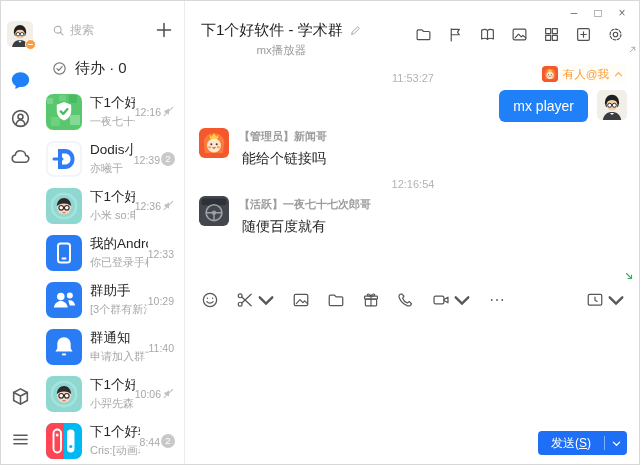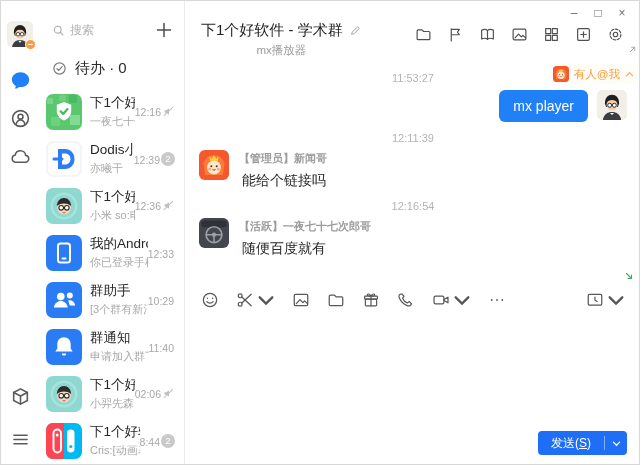--- a/index.html
+++ b/index.html
@@ -62,21 +62,21 @@
   .chat-header{ display:flex; align-items:flex-start; padding:20px 15px 2px 16px; }
   .title-wrap{ display:inline-flex; flex-direction:column; align-items:center; max-width:230px; }
   .title-row{ display:flex; align-items:center; gap:6px; }
   .chat-title{ font-size:15px; color:#1f1f1f; white-space:nowrap; }
   .edit-pencil{ width:13px; height:13px; color:#a3a3a3; cursor:pointer; }
   .chat-subtitle{ font-size:11.5px; color:#9b9b9b; margin-top:3px; }
   .header-icons{ margin-left:auto; display:flex; gap:15px; padding-top:5px; }
   .header-icons .icon{ width:17px; height:17px; color:#4f4f4f; cursor:pointer; }
 
   .msg-area{ flex:1; position:relative; padding:2px 12px 0 14px; overflow:hidden; }
-  .atme-chip{ position:absolute; top:4px; right:1px; display:flex; align-items:center; gap:5px;
+  .atme-chip{ position:absolute; top:4px; right:12px; display:flex; align-items:center; gap:5px;
     background:#fffdf7; padding:2px 4px; border-radius:4px; cursor:pointer; }
   .atme-chip .mini-av{ width:16px; height:16px; }
   .atme-chip .mini-av svg{ width:16px; height:16px; border-radius:3px; }
   .atme-label{ font-size:11.5px; color:#fa9d3b; }
   .atme-caret{ width:9px; height:9px; color:#f7b26a; }
   .m-time{ text-align:center; font-size:11px; color:#b3b3b3; margin:10px 0 4px; }
   .m-out{ display:flex; justify-content:flex-end; align-items:flex-start; gap:9px; margin:6px 0; }
   .m-bubble{ background:#2080f7; color:#fff; font-size:14px; padding:8px 14px; border-radius:6px; max-width:55%; }
   .m-in{ display:flex; align-items:flex-start; gap:10px; margin:6px 0; }
   .av30{ width:30px; height:30px; }
@@ -310,21 +310,21 @@
               <circle cx="15.2" cy="19.8" r="2.3" fill="#fff" stroke="#2d2a2e" stroke-width="1.1"></circle>
               <circle cx="20.8" cy="19.8" r="2.3" fill="#fff" stroke="#2d2a2e" stroke-width="1.1"></circle>
               <path d="M17.5 19.8h1" stroke="#2d2a2e" stroke-width="1.1"></path>
               <path d="M17 24.6c.7.5 1.3.5 2 0" stroke="#d86a5c" stroke-width="1.2" fill="none" stroke-linecap="round"></path>
             </svg></span>
           <span class="cmeta">
             <span class="cname">下1个好软件</span>
             <span class="cprev">小羿先森:[分享]</span>
           </span>
           <span class="cright">
-            <span class="ctime">02:06</span>
+            <span class="ctime">10:06</span>
             <span class="icon cmute">
               <svg viewBox="0 0 16 16" fill="none" stroke="currentColor" stroke-width="1.3" stroke-linecap="round" stroke-linejoin="round">
                 <path d="M3.2 6.4h2.2L8.6 4v8L5.4 9.6H3.2z" fill="currentColor" stroke="none"></path>
                 <path d="M2.6 13.2L13.2 2.8"></path>
               </svg>
             </span>
           </span>
         </div>
         <div class="citem">
           <span class="avatar av36"><svg viewBox="0 0 36 36">
@@ -445,21 +445,20 @@
                 <path d="M9.5 16c0-6.5 3.6-10.4 8.5-10.4S26.5 9.5 26.5 16l-1.4 4.4H10.9z" fill="#20201f"></path>
                 <circle cx="18" cy="18" r="6.6" fill="#f3cfae"></circle>
                 <circle cx="15.2" cy="18.3" r="2.4" fill="#fff" stroke="#20201f" stroke-width="1.1"></circle>
                 <circle cx="20.8" cy="18.3" r="2.4" fill="#fff" stroke="#20201f" stroke-width="1.1"></circle>
                 <path d="M17.6 18.3h.8" stroke="#20201f" stroke-width="1.1"></path>
                 <path d="M10 14.6c1.4-4.6 4.2-6.8 8-6.8s6.6 2.2 8 6.8c-2.4-1.8-5-2.6-8-2.6s-5.6.8-8 2.6z" fill="#20201f"></path>
                 <path d="M7 36c1.2-6.4 5.2-9.6 11-9.6s9.8 3.2 11 9.6z" fill="#3a3d42"></path>
                 <path d="M15.5 27.5L18 30l2.5-2.5" fill="#fff"></path>
               </svg></span>
           </div>
-          <div class="m-time">12:11:39</div>
           <div class="m-in">
             <span class="avatar av30"><svg viewBox="0 0 36 36">
                 <rect width="36" height="36" rx="7" fill="#f4582c"></rect>
                 <path d="M5.5 16c2-6.5 6-9.7 12.5-9.7S28.5 9.5 30.5 16l-1.8 14H7.3z" fill="#fb7a3c"></path>
                 <path d="M12.5 7.5l2.6 3.1L18 6.2l2.9 4.4 2.6-3.1-.9 5.5h-9.2z" fill="#ffd43b"></path>
                 <circle cx="18" cy="21" r="8.3" fill="#ffe8c9"></circle>
                 <circle cx="14.8" cy="19.5" r="1.2" fill="#5a2b18"></circle>
                 <circle cx="21.2" cy="19.5" r="1.2" fill="#5a2b18"></circle>
                 <circle cx="12.8" cy="23" r="1.7" fill="#f9a58c"></circle>
                 <circle cx="23.2" cy="23" r="1.7" fill="#f9a58c"></circle>

